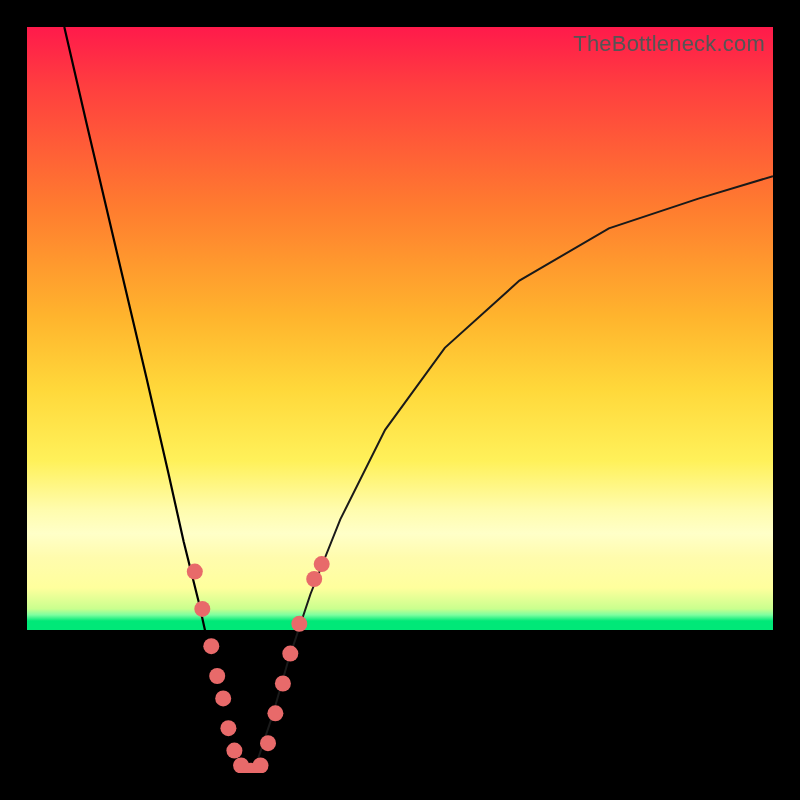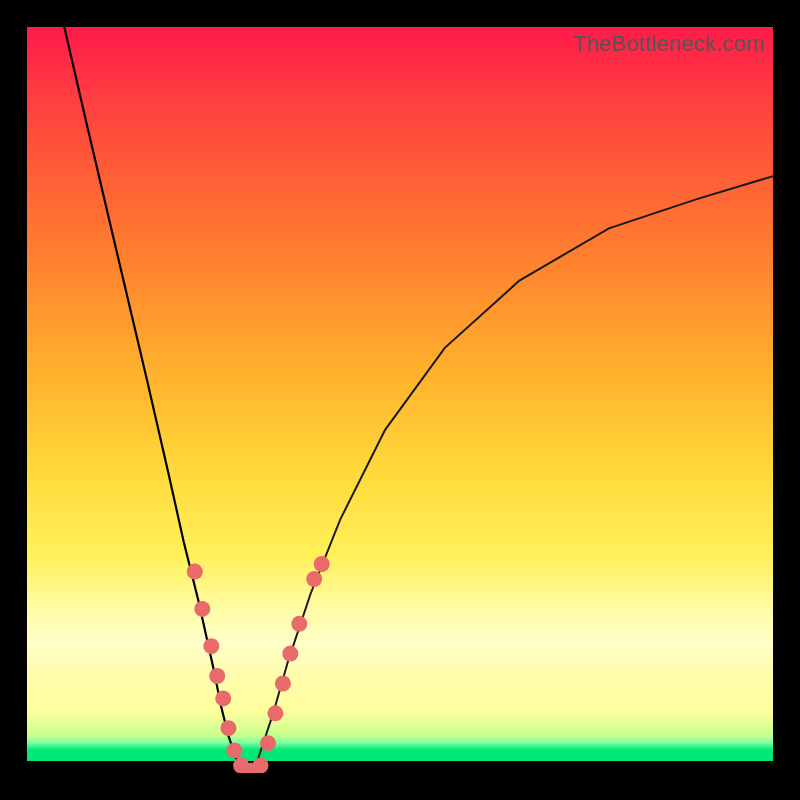--- a/index.html
+++ b/index.html
@@ -14,21 +14,21 @@
     position: relative;
     width: 800px;
     height: 800px;
     background: #000;
   }
   .plot {
     position: absolute;
     left: 27px;
     top: 27px;
     width: 746px;
-    height: 734px;
+    height: 603px;
     
     background: linear-gradient(
       to bottom,
       #ff1a4b 0%,
       #ff3f3f 10%,
       #ff7c2f 30%,
       #ffb42d 48%,
       #ffd83a 60%,
       #fff15a 72%,
       #fffcad 80%,

